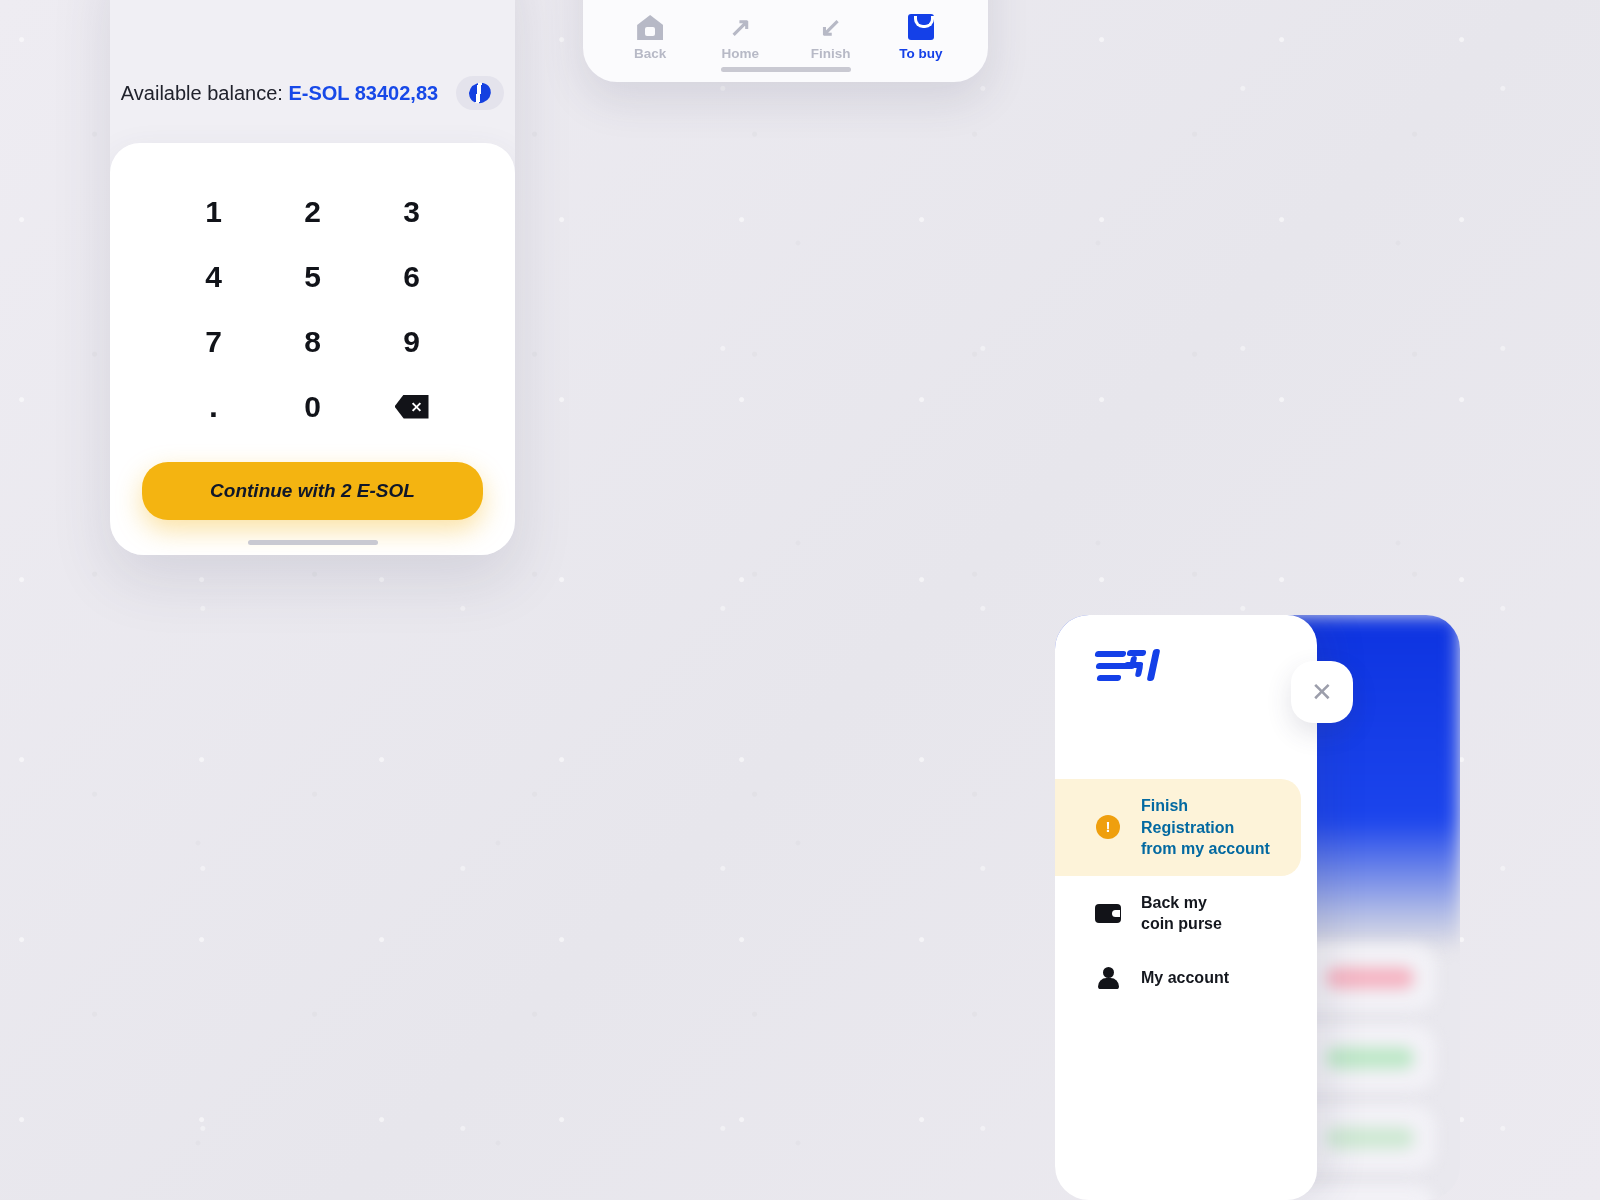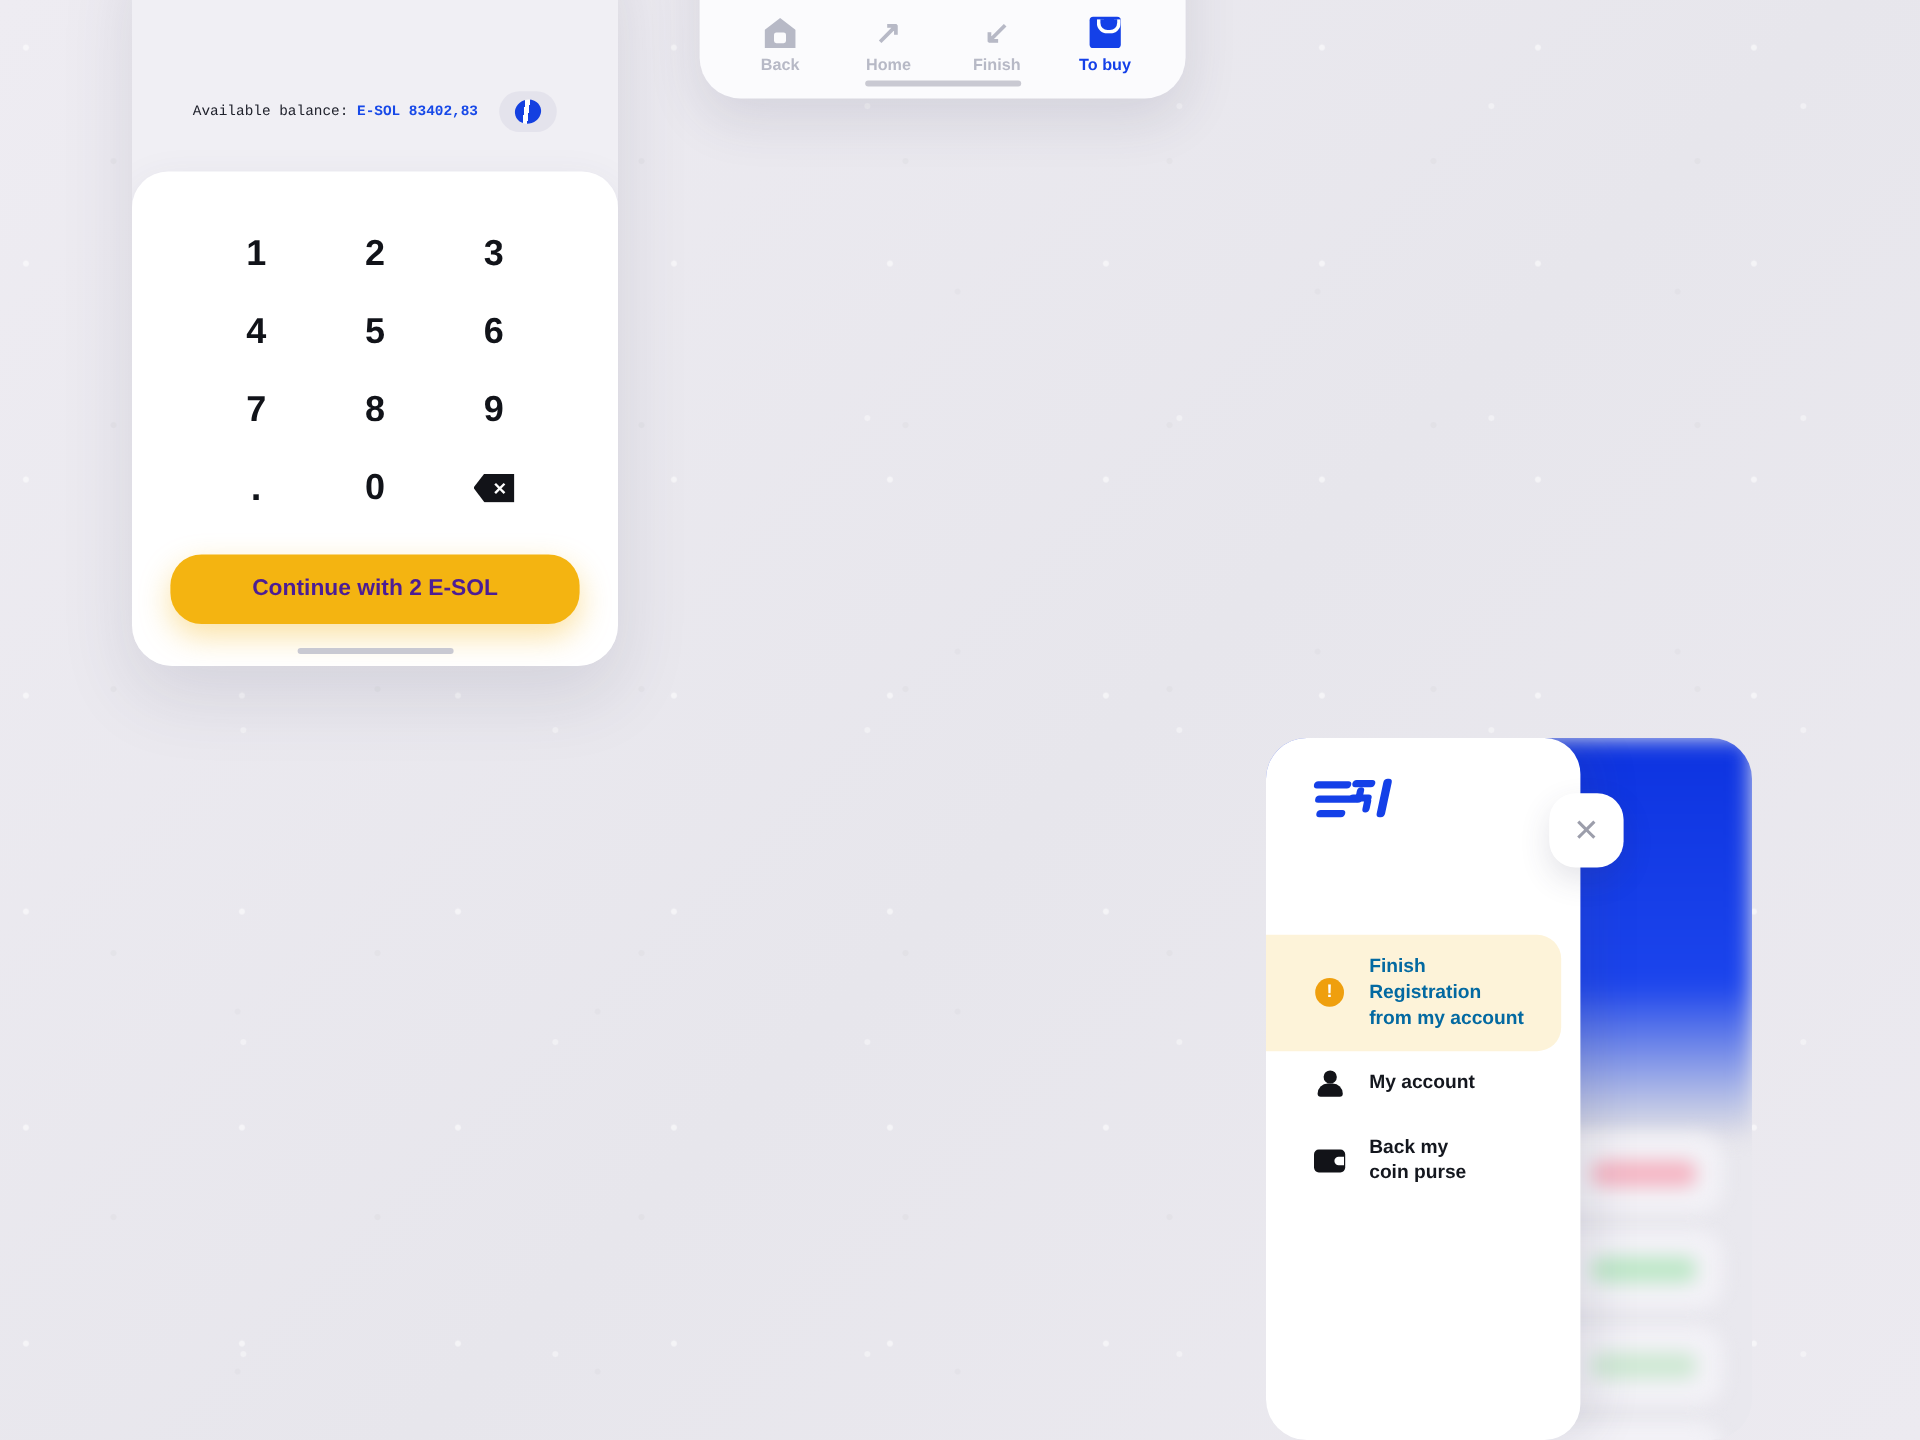--- a/index.html
+++ b/index.html
@@ -41,21 +41,21 @@
     position: absolute; bottom: 10px; left: 50%; transform: translateX(-50%);
     width: 130px; height: 5px; border-radius: 3px; background: #c9c9d2;
   }
 
   
   #s1 { left: 110px; top: -60px; width: 405px; height: 615px; }
   .balance-row {
     display: flex; align-items: center; justify-content: center; gap: 18px;
     padding-top: 136px;
   }
-  .balance-txt { font-size: 12px; color: #20222c; font-weight: 500; font-family: Liberation Mono, monospace; }
+  .balance-txt { font-size: 20px; color: #20222c; font-weight: 500; }
   .balance-txt b { color: #1749e8; font-weight: 600; }
   .coin-pill {
     width: 48px; height: 34px; border-radius: 17px;
     background: #e4e3ec;
     display: flex; align-items: center; justify-content: center;
   }
   .coin-glyph {
     width: 22px; height: 20px; border-radius: 50%;
     background: linear-gradient(115deg,#1440e0 0 38%, #ffffff 38% 52%, #1440e0 52% 100%);
     transform: rotate(-18deg);
@@ -82,25 +82,26 @@
     position: relative;
   }
   .del-icon::before, .del-icon::after {
     content: ''; position: absolute; left: 16px; top: 11px;
     width: 11px; height: 2px; background: #fff;
   }
   .del-icon::before { transform: rotate(45deg); }
   .del-icon::after  { transform: rotate(-45deg); }
   .cta {
     display: block; width: 100%; margin-top: 33px;
-    background: #f4b411; color: #4c1d95;
+    background: #f4b411; color: #0f172a;
     border: none; border-radius: 26px;
     font-family: inherit; font-size: 19px; font-weight: bold;
     padding: 18px 0; cursor: pointer;
     box-shadow: 0 10px 26px rgba(244,180,17,.38);
+    font-style: italic;
   }
 
   
   #s3 {
     left: 583px; top: -78px; width: 405px; height: 160px;
     background: #fbfbfd; border-radius: 0 0 34px 34px;
     box-shadow: 0 18px 44px rgba(60,60,90,.12);
     overflow: hidden;
   }
   .tabbar { display: flex; padding: 92px 22px 0; }
@@ -275,26 +276,26 @@
     <div class="menu">
       <div class="menu-item hl">
         <span class="mi-ic">
             <span class="warn-ic">!</span>
           </span>
         <span class="mi-lbl" style="white-space:pre-line">Finish Registration
 from my account</span>
       </div>
       <div class="menu-item">
         <span class="mi-ic">
-            <span class="user-ic"></span>
-          </span>
-        <span class="mi-lbl" style="white-space:pre-line">My account</span>
-      </div>
-      <div class="menu-item">
-        <span class="mi-ic">
             <span class="wallet-ic"></span>
           </span>
         <span class="mi-lbl" style="white-space:pre-line">Back my
 coin purse</span>
       </div>
+      <div class="menu-item">
+        <span class="mi-ic">
+            <span class="user-ic"></span>
+          </span>
+        <span class="mi-lbl" style="white-space:pre-line">My account</span>
+      </div>
     </div>
   </div>
 </div>
 
 </body></html>

